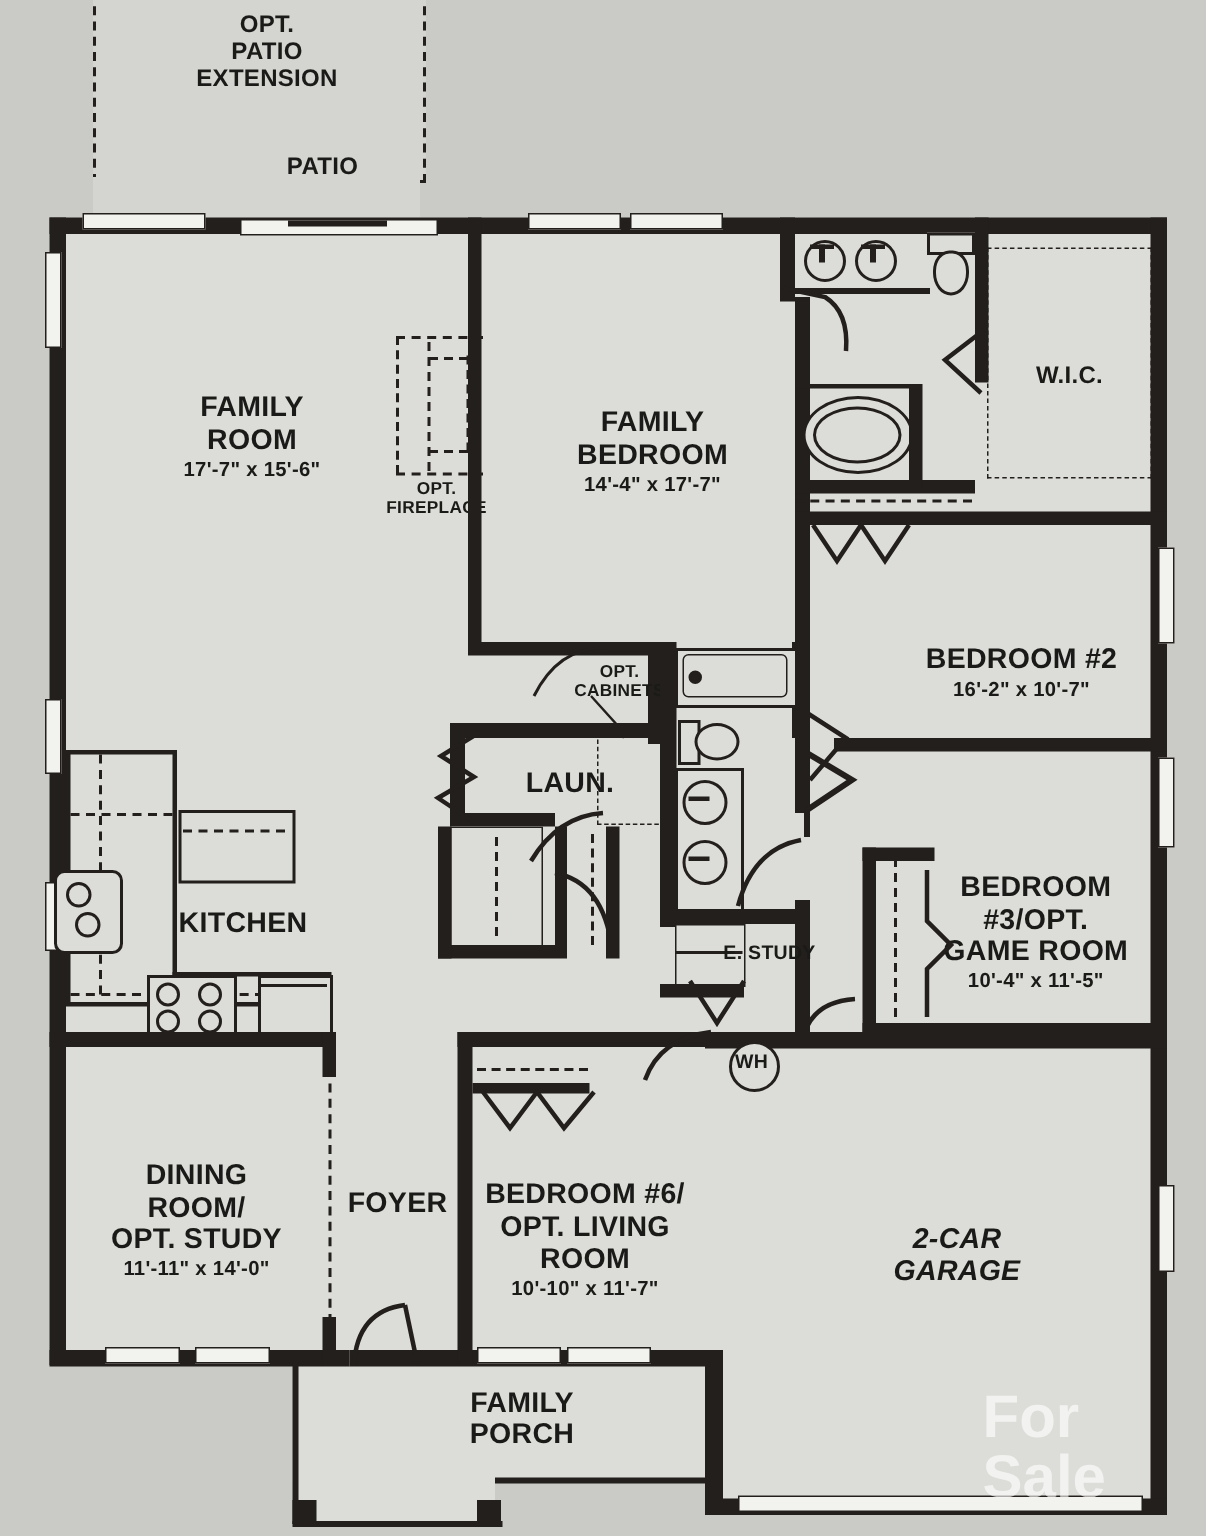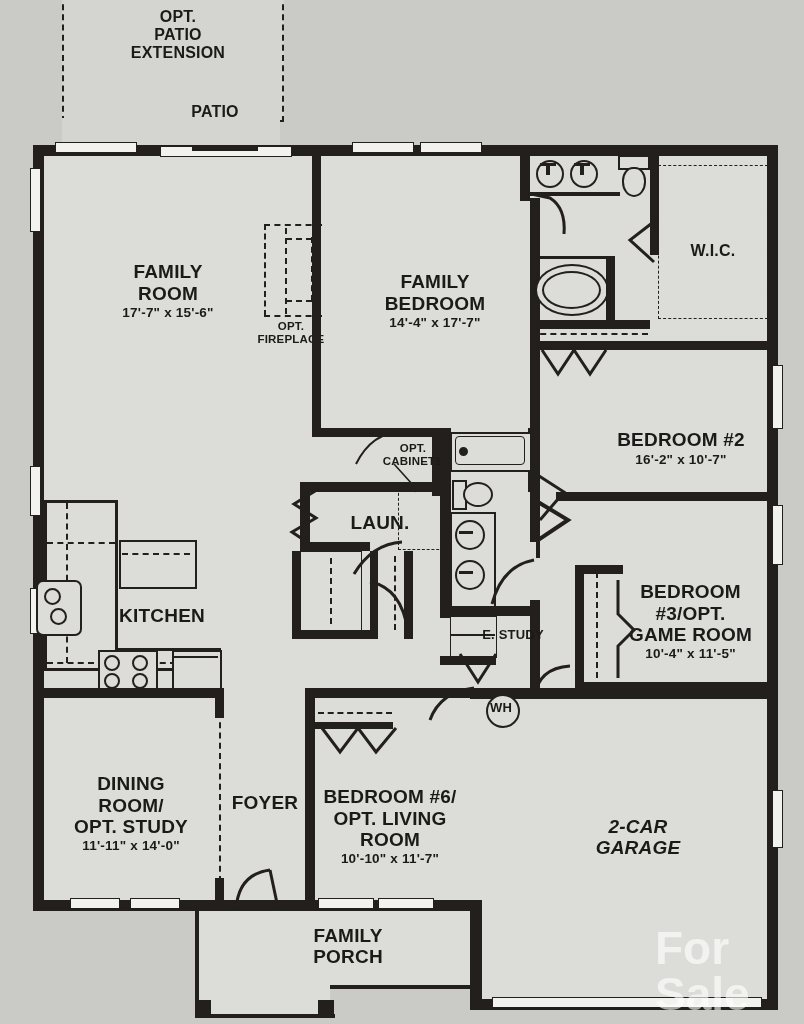--- a/index.html
+++ b/index.html
@@ -40,21 +40,21 @@
   .lbl.xs{font-size:11.5px;}
   .dim{font-size:13.5px;font-weight:bold;}
   .lbl .dim{display:block;margin-top:1px;}
   
   .oval{position:absolute;border:2.2px solid #231f1c;border-radius:50%;background:#dcdcd8;}
   .circ{position:absolute;border:2px solid #231f1c;border-radius:50%;background:#dcdcd8;}
   .rnd{position:absolute;border:2px solid #231f1c;border-radius:7px;background:#dcdcd8;}
   
   #wm{position:absolute;pointer-events:none;}
   #wm div{color:rgba(255,255,255,.62);font-weight:bold;line-height:1;}
-  .wm1{font-size:46px;}
+  .wm1{font-size:40px;}
   .wm2{font-size:46px;}
 </style>
 </head>
 <body>
 
 <div id="stage">
 
   <div class="dashbox" style="left:62px;top:-6px;width:218px;height:124px;background:#d4d4d0;"></div>
   <div class="lbl m" style="left:88px;top:8px;width:180px;">OPT.
 PATIO

